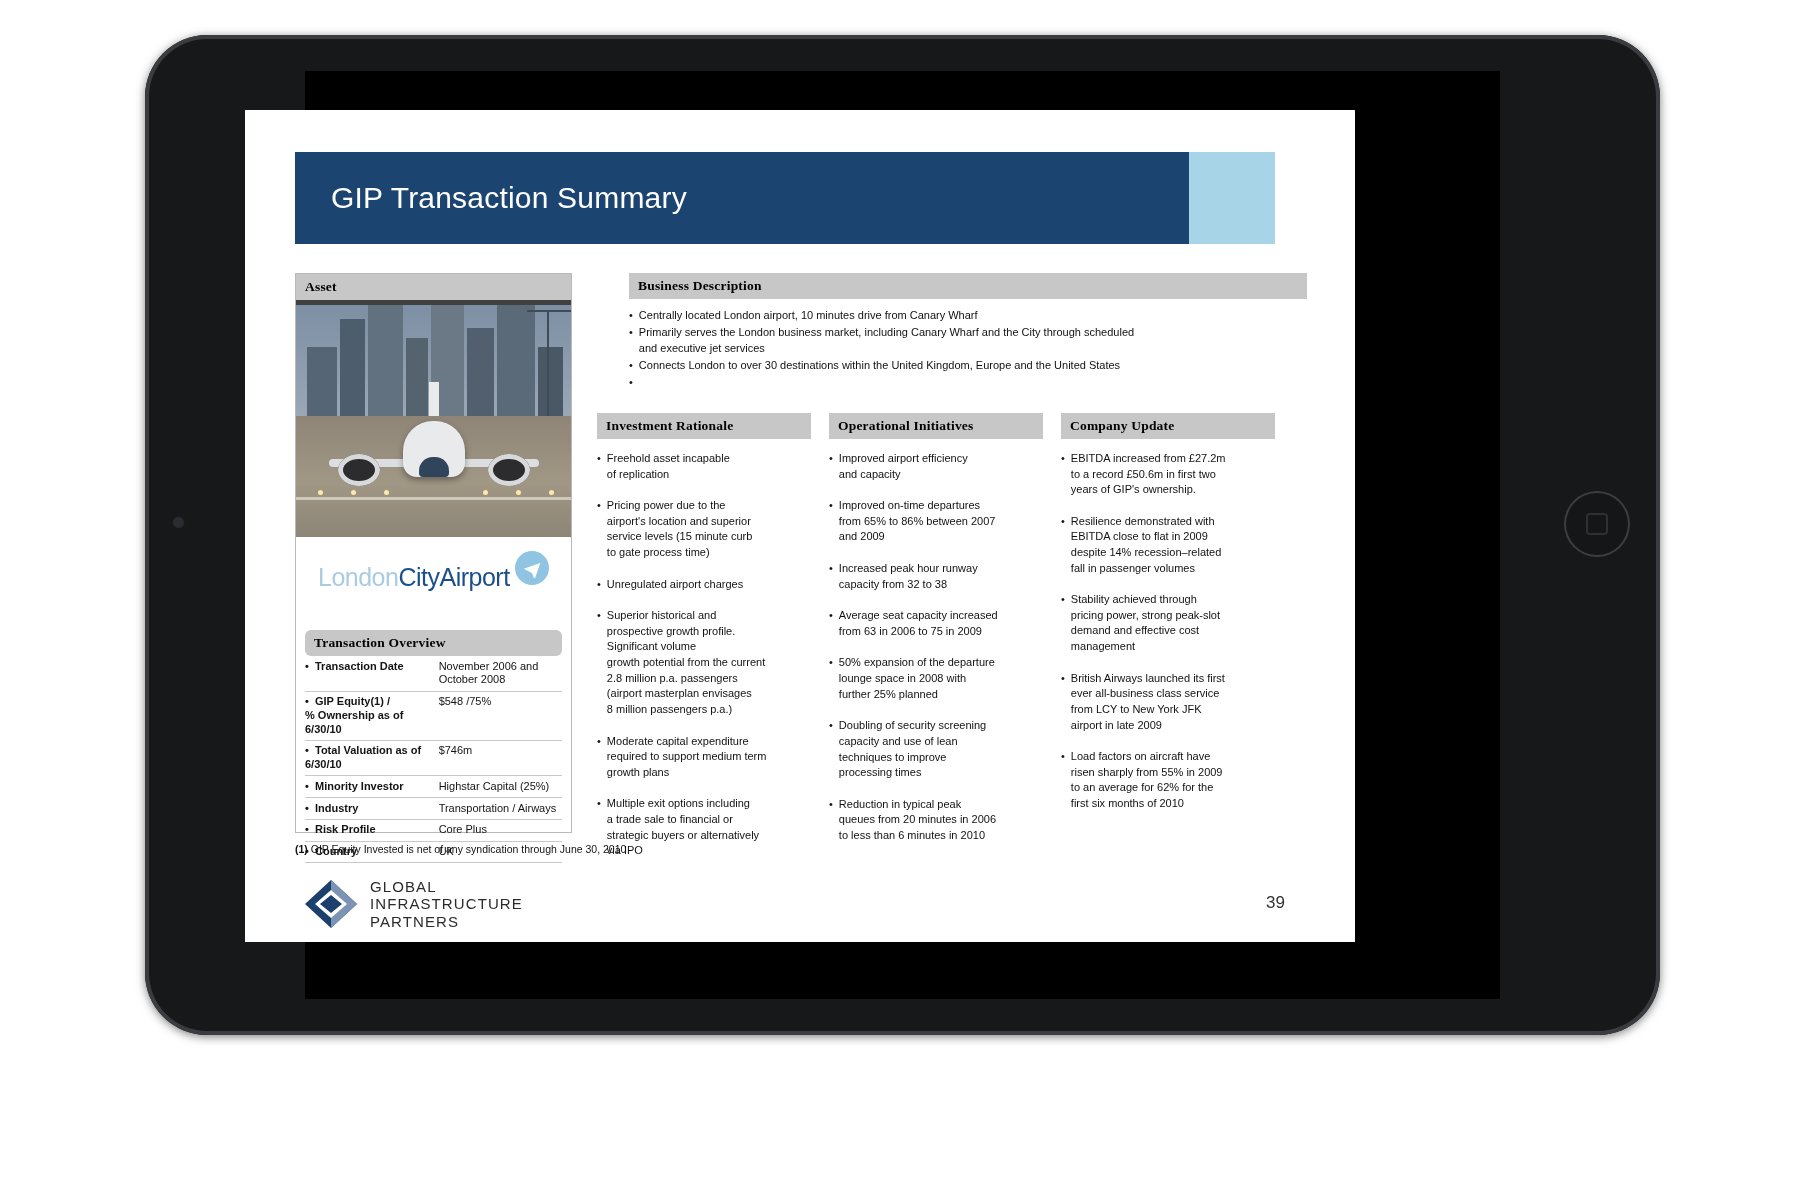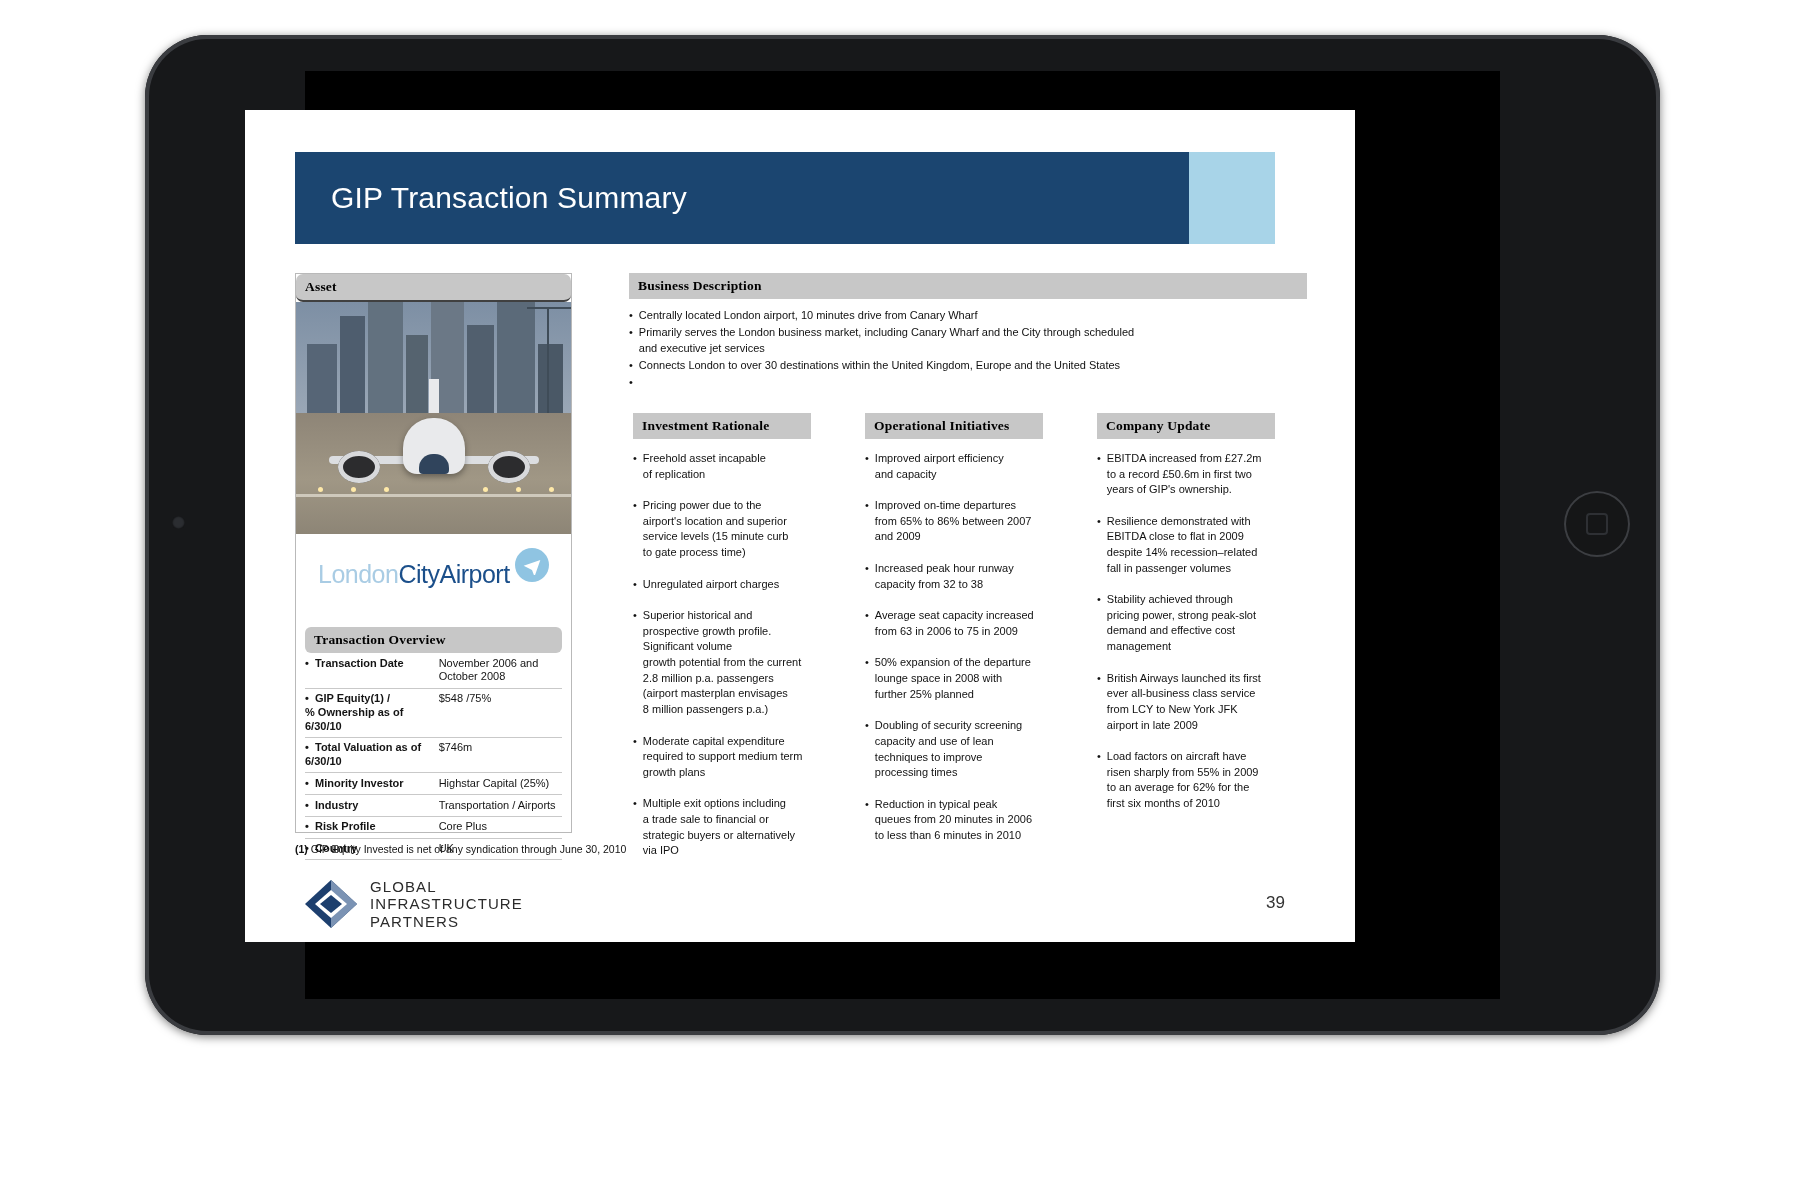--- a/index.html
+++ b/index.html
@@ -95,21 +95,21 @@
   }
 
   
   #asset-panel {
     position: absolute;
     left: 50px; top: 163px;
     width: 277px; height: 560px;
     border: 1px solid #b9b9b9;
     background: #fff;
   }
-  #asset-header { border-bottom: 2px solid #404040; border-radius: 7px; }
+  #asset-header { border-bottom: 5px solid #404040; }
   #asset-photo {
     position: relative;
     width: 100%; height: 232px;
     overflow: hidden;
     background: linear-gradient(#6d7f93 0%, #7b8a9b 42%, #8b8278 62%, #9a9384 100%);
   }
   .sky { position:absolute; left:0; top:0; width:100%; height:48%;
          background: linear-gradient(#7d8fa4, #9aa7b6); }
   .bld { position:absolute; bottom:52%; background:#5d6c7e; }
   .bld.b1 { left:4%;  width:11%; height:30%;  background:#566576; }
@@ -247,21 +247,21 @@
   .b-item .dot { flex: 0 0 auto; }
   .b-item .txt { white-space: pre-line; }
 
   #three-col {
     position: absolute;
     left: 352px; top: 303px;
     width: 678px;
     display: flex;
     gap: 18px;
   }
-  .col { width: 214px; margin-left: 36px; }
+  .col { width: 214px; }
   .col .section-header { margin-bottom: 12px; }
   .col-list { font-size: 11px; line-height: 1.42; color: #111; }
   .col-list .b-item { margin-bottom: 16px; }
 </style>
 </head>
 <body>
 
 <div id="device-frame">
   <div id="camera-dot"></div>
   <div id="home-button">
@@ -336,21 +336,21 @@
             <tr>
               <td class="k"><span class="bullet-dot">•</span>Total Valuation as of 6/30/10</td>
               <td class="v">$746m</td>
             </tr>
             <tr>
               <td class="k"><span class="bullet-dot">•</span>Minority Investor</td>
               <td class="v">Highstar Capital (25%)</td>
             </tr>
             <tr>
               <td class="k"><span class="bullet-dot">•</span>Industry</td>
-              <td class="v">Transportation / Airports</td>
+              <td class="v">Transportation / Airways</td>
             </tr>
             <tr>
               <td class="k"><span class="bullet-dot">•</span>Risk Profile</td>
               <td class="v">Core Plus</td>
             </tr>
             <tr>
               <td class="k"><span class="bullet-dot">•</span>Country</td>
               <td class="v">UK</td>
             </tr>
           </tbody>

